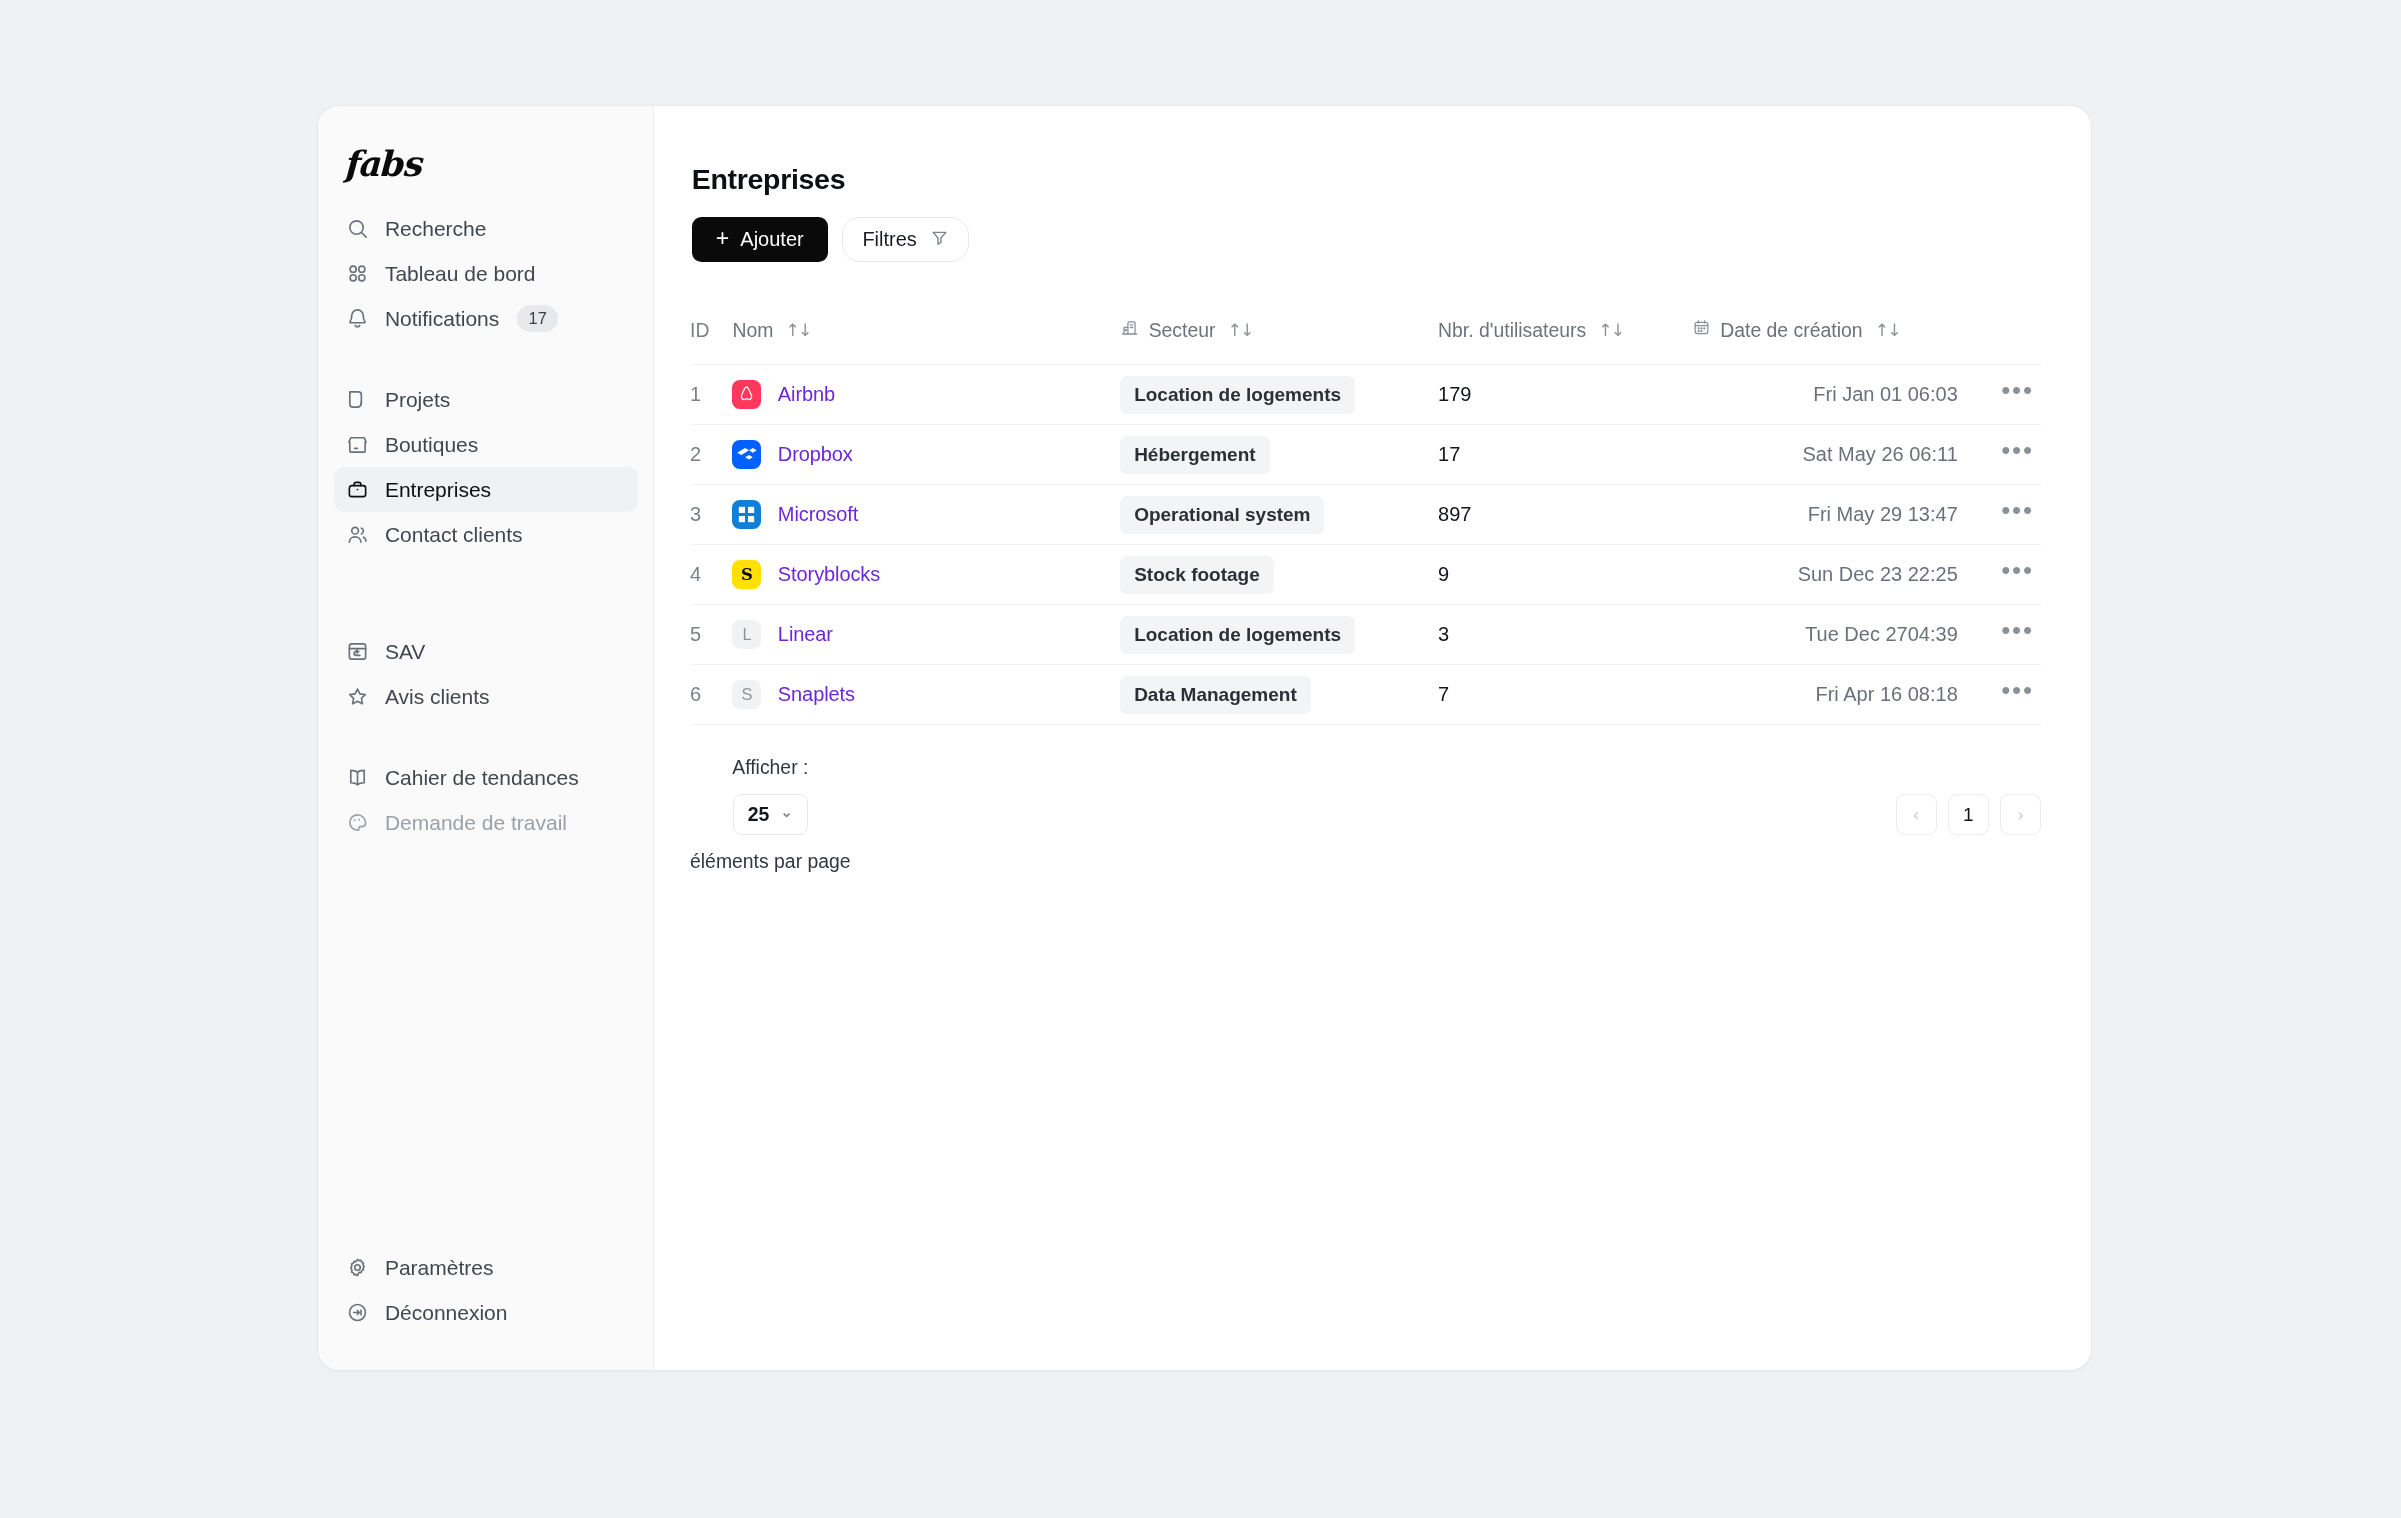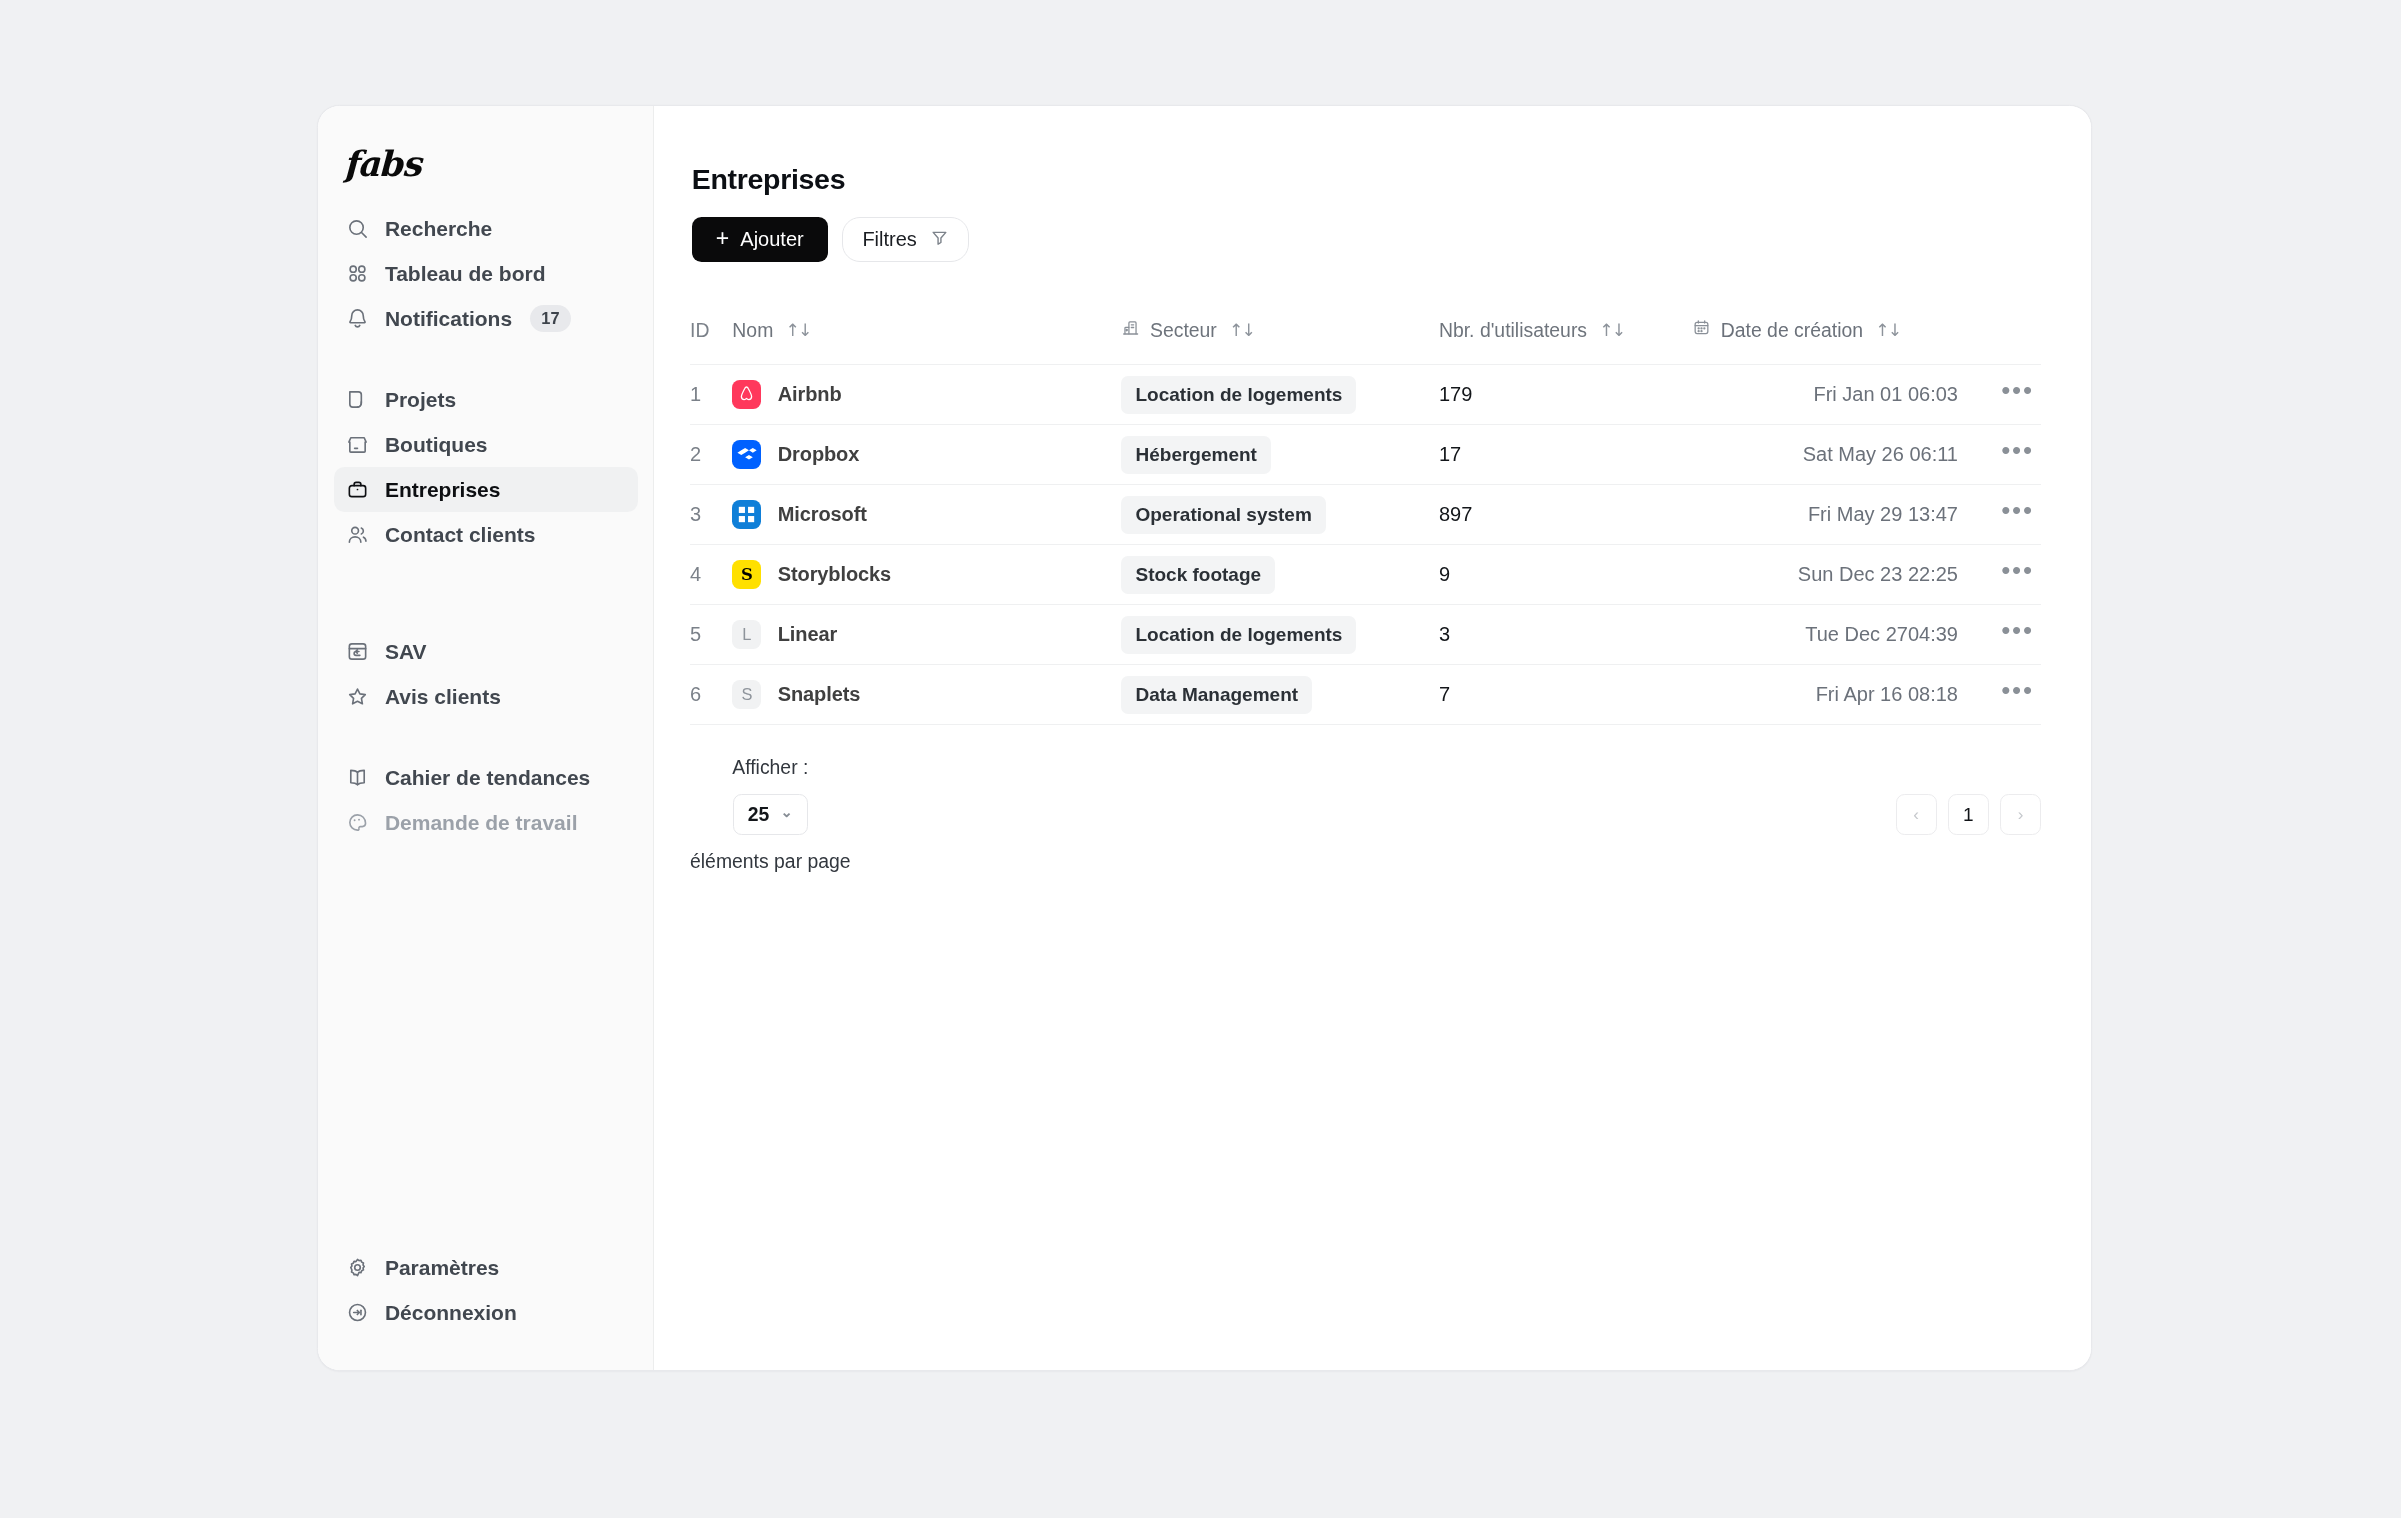--- a/index.html
+++ b/index.html
@@ -52,21 +52,20 @@
     display: flex;
     align-items: center;
     gap: 16.4px;
     height: 45px;
     padding: 0 12px;
     border-radius: 10.4px;
     cursor: pointer;
     color: #4a5059;
     font-size: 21px;
     white-space: nowrap;
-    font-weight: bold;
   }
   .nav-item .nav-label { color: #41474f; }
   .nav-item.active {
     background: #f0f1f2;
   }
   .nav-item.active .nav-label { color: #0d0f12; }
   .nav-item.active svg { stroke: #0d0f12; }
   .nav-item.muted .nav-label { color: #9ba1a9; }
   .nav-item.muted svg { stroke: #9ba1a9; }
   .nav-icon {
@@ -171,21 +170,21 @@
   .name-cell { display: flex; align-items: center; gap: 16.4px; }
   .logo {
     width: 29px; height: 29px;
     border-radius: 7.8px;
     flex: 0 0 29px;
     display: flex; align-items: center; justify-content: center;
     font-size: 17px; font-weight: 700;
     overflow: hidden;
   }
   .logo svg { width: 29px; height: 29px; display: block; }
-  .name-text { font-weight: 700; color: #404040; letter-spacing: -0.1px; }
+  .name-text { font-weight: 400; color: #6d28d9; letter-spacing: -0.1px; }
   .tag {
     display: inline-block;
     background: #f3f4f5;
     color: #2b3036;
     border-radius: 7px;
     padding: 7.8px 14px;
     font-size: 19px;
     white-space: nowrap;
     font-weight: bold;
   }

